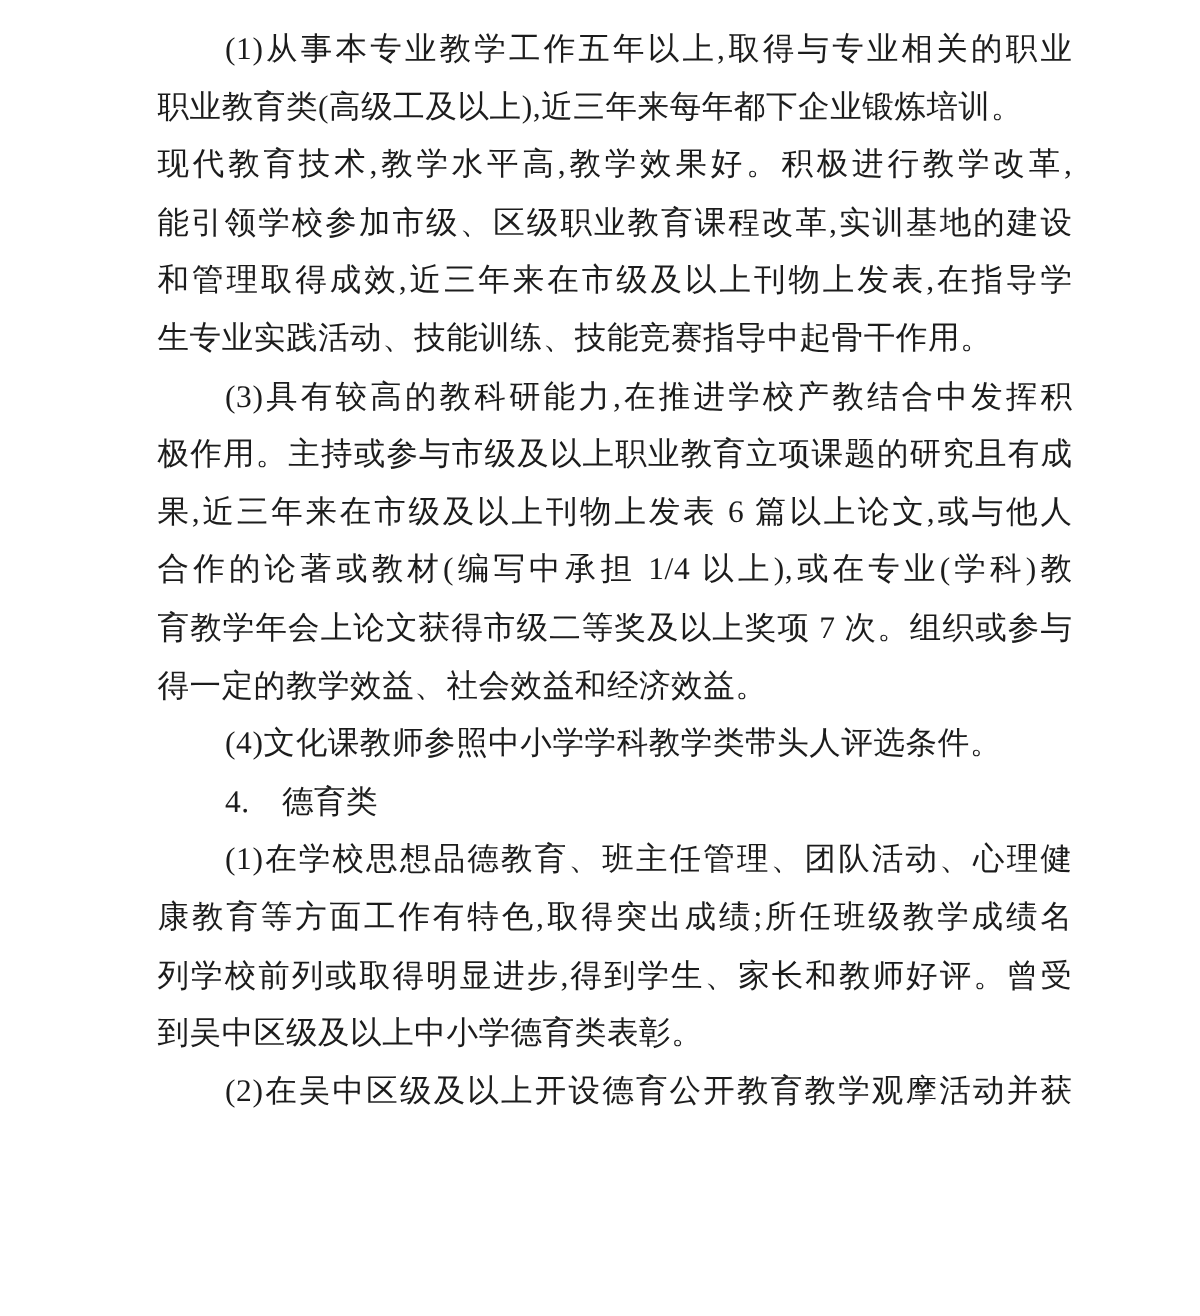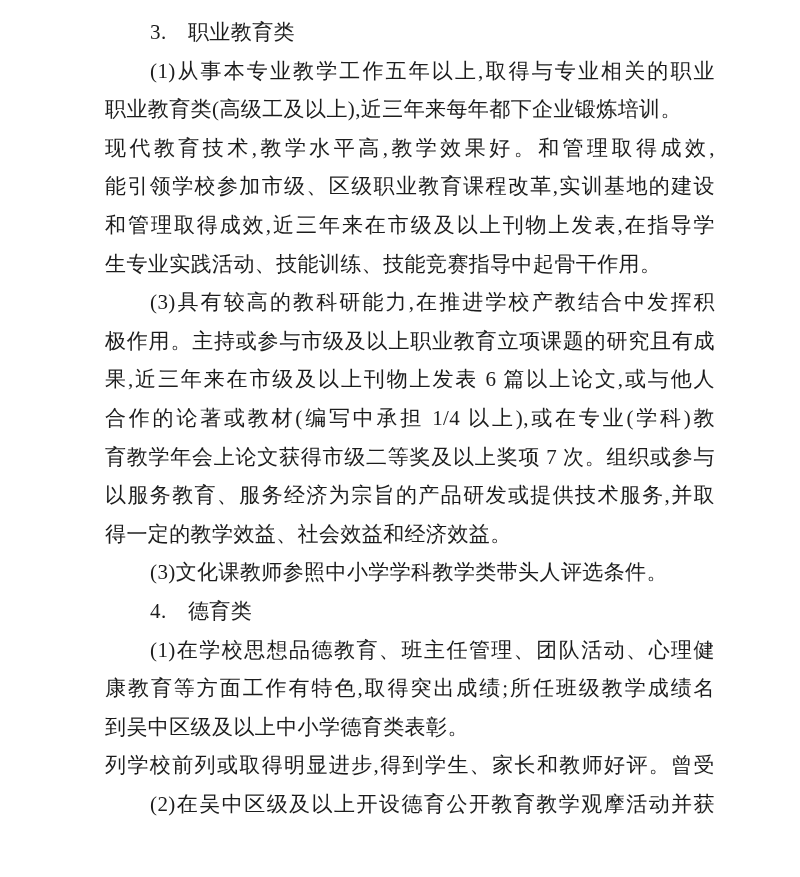--- a/index.html
+++ b/index.html
@@ -33,35 +33,33 @@
   .line.justify {
     text-align: justify;
     text-align-last: justify;
   }
 </style>
 </head>
 <body>
 
 <div class="page">
   <div id="doc-lines">
-      <div class="line indent">3.　职业教育类</div>
       <div class="line indent justify">(1)从事本专业教学工作五年以上,取得与专业相关的职业</div>
       <div class="line">职业教育类(高级工及以上),近三年来每年都下企业锻炼培训。</div>
-      <div class="line justify">现代教育技术,教学水平高,教学效果好。和管理取得成效,</div>
+      <div class="line justify">现代教育技术,教学水平高,教学效果好。积极进行教学改革,</div>
       <div class="line justify">能引领学校参加市级、区级职业教育课程改革,实训基地的建设</div>
       <div class="line justify">和管理取得成效,近三年来在市级及以上刊物上发表,在指导学</div>
       <div class="line">生专业实践活动、技能训练、技能竞赛指导中起骨干作用。</div>
       <div class="line indent justify">(3)具有较高的教科研能力,在推进学校产教结合中发挥积</div>
       <div class="line justify">极作用。主持或参与市级及以上职业教育立项课题的研究且有成</div>
       <div class="line justify">果,近三年来在市级及以上刊物上发表 6 篇以上论文,或与他人</div>
       <div class="line justify">合作的论著或教材(编写中承担 1/4 以上),或在专业(学科)教</div>
       <div class="line justify">育教学年会上论文获得市级二等奖及以上奖项 7 次。组织或参与</div>
-      <div class="line justify">以服务教育、服务经济为宗旨的产品研发或提供技术服务,并取</div>
       <div class="line">得一定的教学效益、社会效益和经济效益。</div>
-      <div class="line indent">(3)文化课教师参照中小学学科教学类带头人评选条件。</div>
+      <div class="line indent">(4)文化课教师参照中小学学科教学类带头人评选条件。</div>
       <div class="line indent">4.　德育类</div>
       <div class="line indent justify">(1)在学校思想品德教育、班主任管理、团队活动、心理健</div>
       <div class="line justify">康教育等方面工作有特色,取得突出成绩;所任班级教学成绩名</div>
+      <div class="line justify">列学校前列或取得明显进步,得到学生、家长和教师好评。曾受</div>
       <div class="line">到吴中区级及以上中小学德育类表彰。</div>
-      <div class="line justify">列学校前列或取得明显进步,得到学生、家长和教师好评。曾受</div>
       <div class="line indent justify">(2)在吴中区级及以上开设德育公开教育教学观摩活动并获</div>
     </div>
 </div>
 
 </body></html>

